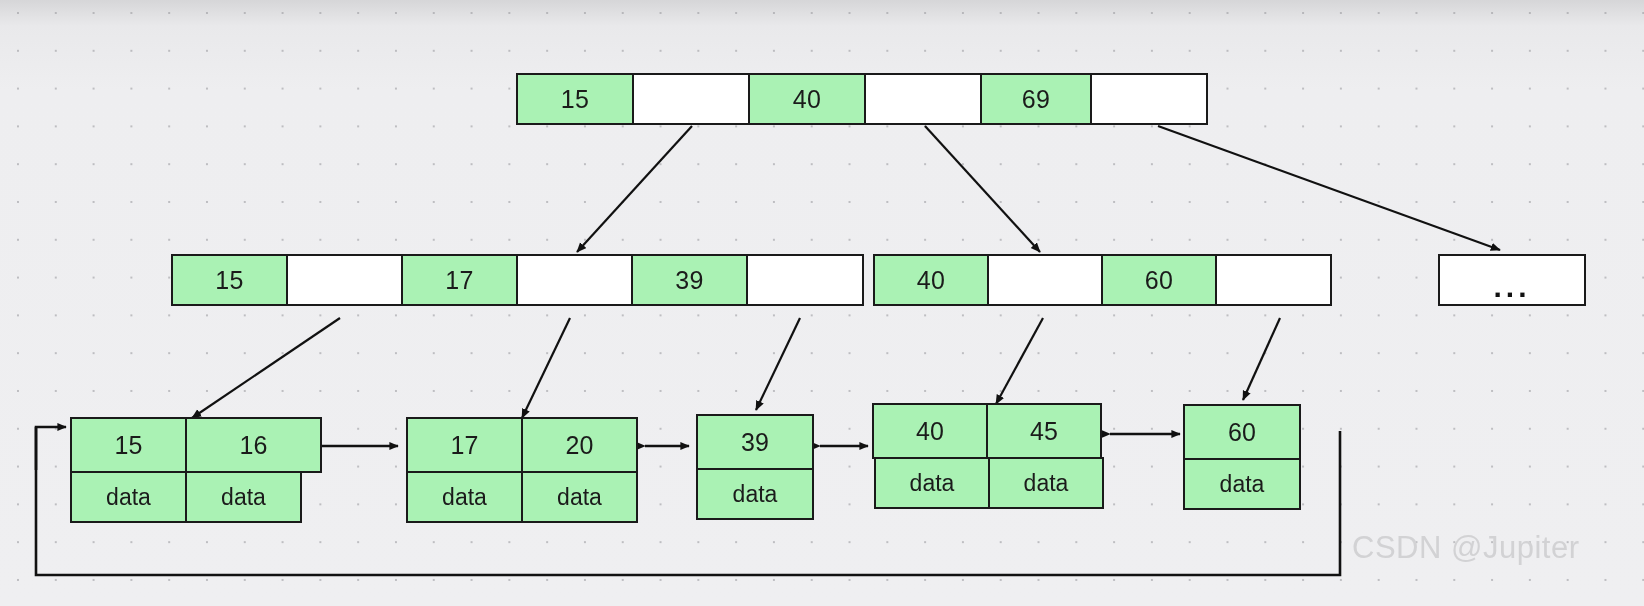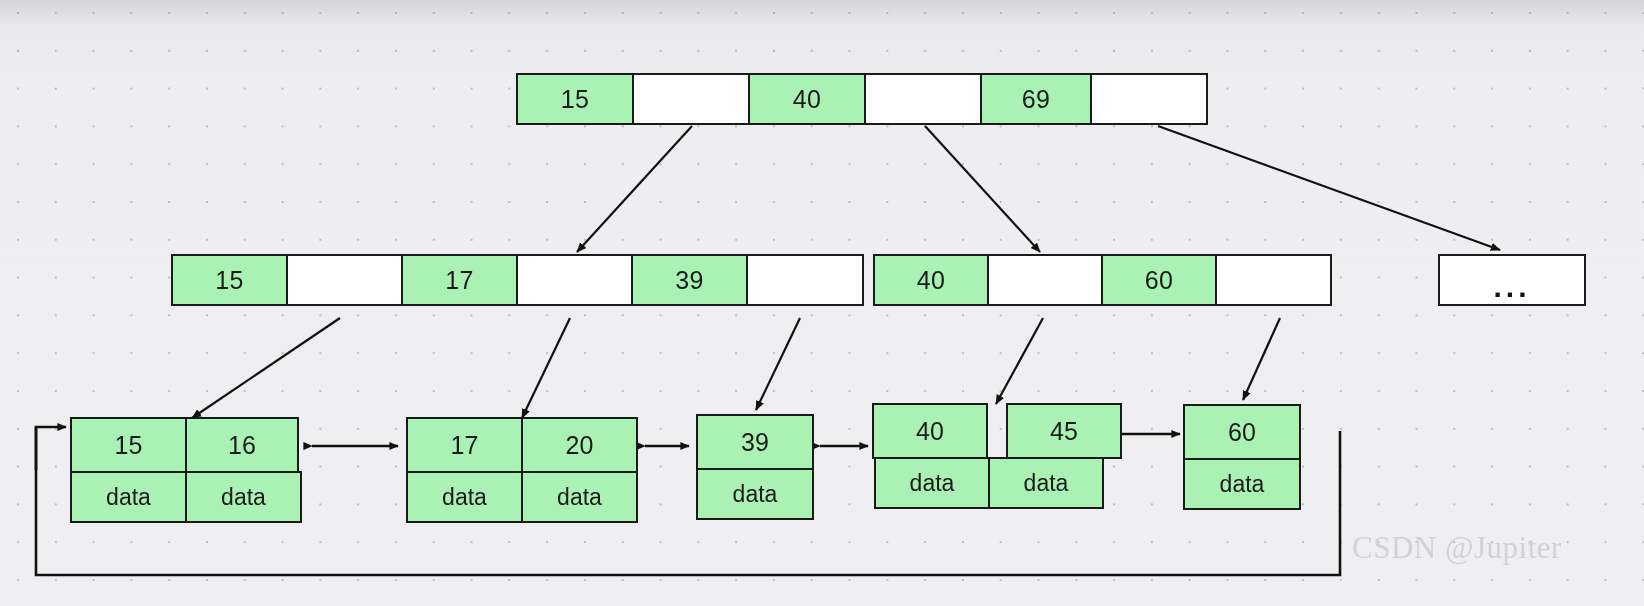--- a/index.html
+++ b/index.html
@@ -96,21 +96,21 @@
   }
   .leaf .kc { height: 56px; font-size: 25px; }
   .leaf .dc { height: 52px; font-size: 23px; }
   .leaf .datarow { margin-top: -2px; }
 
   .watermark {
     position: absolute;
     font-size: 31px;
     color: #d2d2d4;
     letter-spacing: .5px;
-    font-family: Liberation Serif, serif;
+    font-family: Liberation Sans, sans-serif;
     user-select: none;
   }
 </style>
 </head>
 <body>
 
 <div id="canvas">
 
   <div id="grid"></div>
 
@@ -172,21 +172,21 @@
     <div class="cell ptr" style="width:116px;"></div>
     <div class="cell key" style="width:116px;">60</div>
     <div class="cell ptr" style="width:117px;"></div>
   </div>
 
   <div class="ellipsis-node" style="left:1438px; top:254px; width:148px; height:52px;">...</div>
 
   <div class="leaf" style="left:70px; top:417px;">
     <div class="keyrow">
       <div class="kc" style="width:117px;">15</div>
-      <div class="kc" style="width:114px;">16</div>
+      <div class="kc" style="width:137px;">16</div>
     </div>
     <div class="datarow">
       <div class="dc" style="width:117px;">data</div>
       <div class="dc" style="width:117px;">data</div>
     </div>
   </div>
 
   <div class="leaf" style="left:406px; top:417px;">
     <div class="keyrow">
       <div class="kc" style="width:117px;">17</div>
@@ -203,21 +203,21 @@
       <div class="kc" style="width:118px;">39</div>
     </div>
     <div class="datarow">
       <div class="dc" style="width:118px;">data</div>
     </div>
   </div>
 
   <div class="leaf" style="left:872px; top:403px;">
     <div class="keyrow">
       <div class="kc" style="width:116px;">40</div>
-      <div class="kc" style="width:116px;margin-left:20px;">45</div>
+      <div class="kc" style="width:116px;">45</div>
     </div>
     <div class="datarow" style="margin-left:2px;">
       <div class="dc" style="width:116px;">data</div>
       <div class="dc" style="width:116px;">data</div>
     </div>
   </div>
 
   <div class="leaf" style="left:1183px; top:404px;">
     <div class="keyrow">
       <div class="kc" style="width:118px;">60</div>

